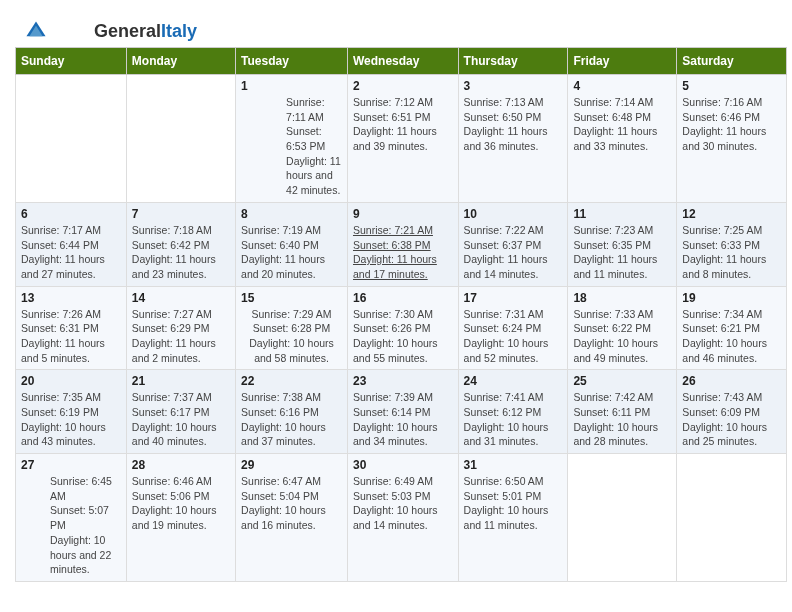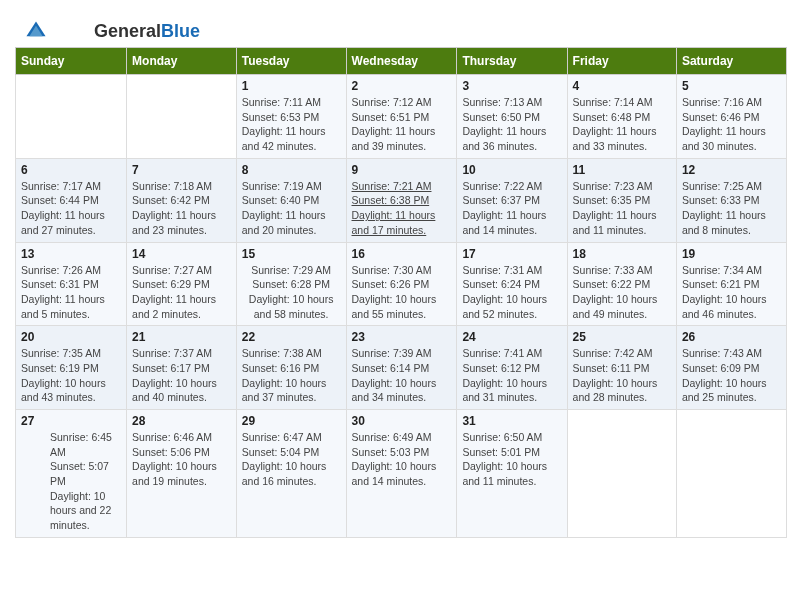--- a/index.html
+++ b/index.html
@@ -85,21 +85,21 @@
 </head>
 <body>
 
 <div class="header">
   <div class="logo">
     <svg class="logo-icon" viewBox="0 0 30 30" xmlns="http://www.w3.org/2000/svg">
       <polygon points="15,2 28,22 2,22" fill="#1a6bb5"></polygon>
       <polygon points="15,8 24,22 6,22" fill="#5599cc"></polygon>
     </svg>
     <div>
-      <span style="font-size:18px;font-weight:bold;color:#333;margin-left:43px;">General</span><span style="font-size:18px;font-weight:bold;color:#1a6bb5;">Blue</span>
+      <span style="font-size:18px;font-weight:bold;color:#333;margin-left:43px;">General</span><span style="font-size:18px;font-weight:bold;color:#1a6bb5;">Italy</span>
     </div>
   </div>
 </div>
 
 <table class="calendar-table">
   <thead>
     <tr>
     <th>Sunday</th>
         <th>Monday</th>
         <th>Tuesday</th>
@@ -108,21 +108,21 @@
         <th>Friday</th>
         <th>Saturday</th>
       </tr>
   </thead>
   <tbody>
   <tr>
         <td class="empty-cell"></td>
         <td class="empty-cell"></td>
         <td>
           <span class="day-number">1</span>
-          <div class="day-info" style="white-space: pre-line;">Sunrise: 7:11 AM
+          <div class="day-info" style="white-space: pre-line; margin-left: 45px;">Sunrise: 7:11 AM
 Sunset: 6:53 PM
 Daylight: 11 hours and 42 minutes.</div>
         </td>
         <td>
           <span class="day-number">2</span>
           <div class="day-info" style="white-space: pre-line;">Sunrise: 7:12 AM
 Sunset: 6:51 PM
 Daylight: 11 hours and 39 minutes.</div>
         </td>
         <td>

